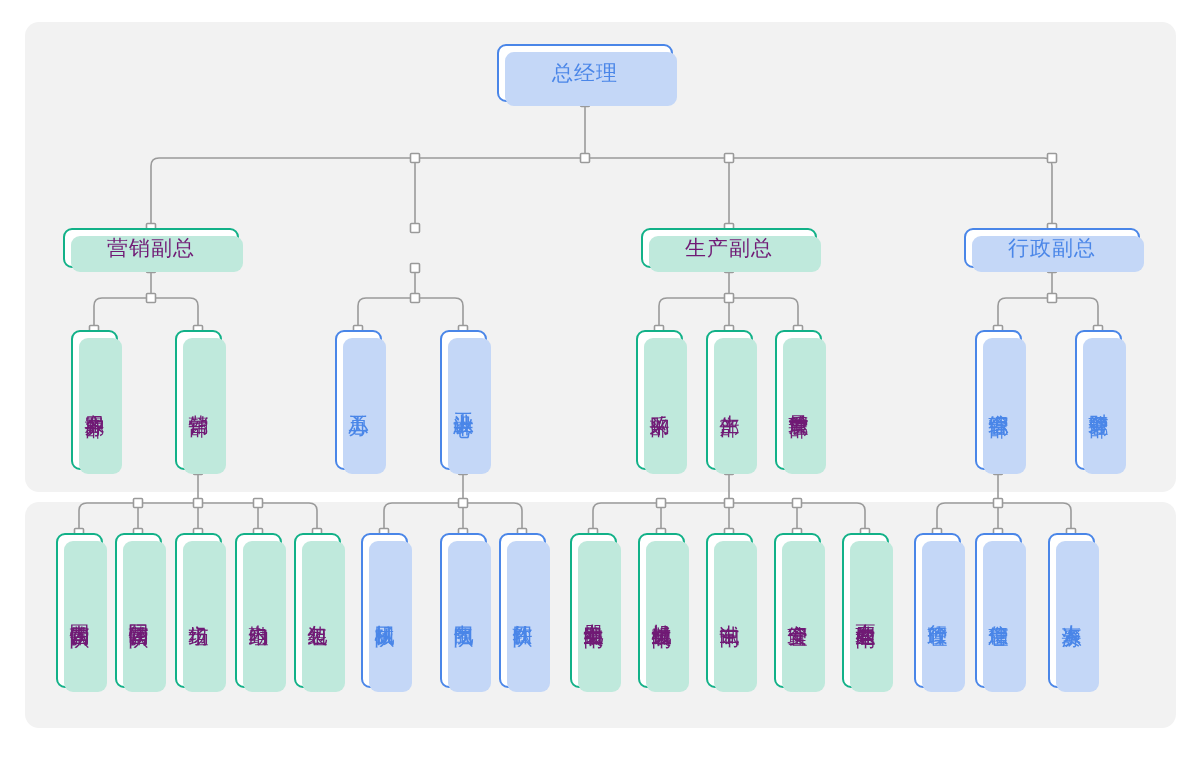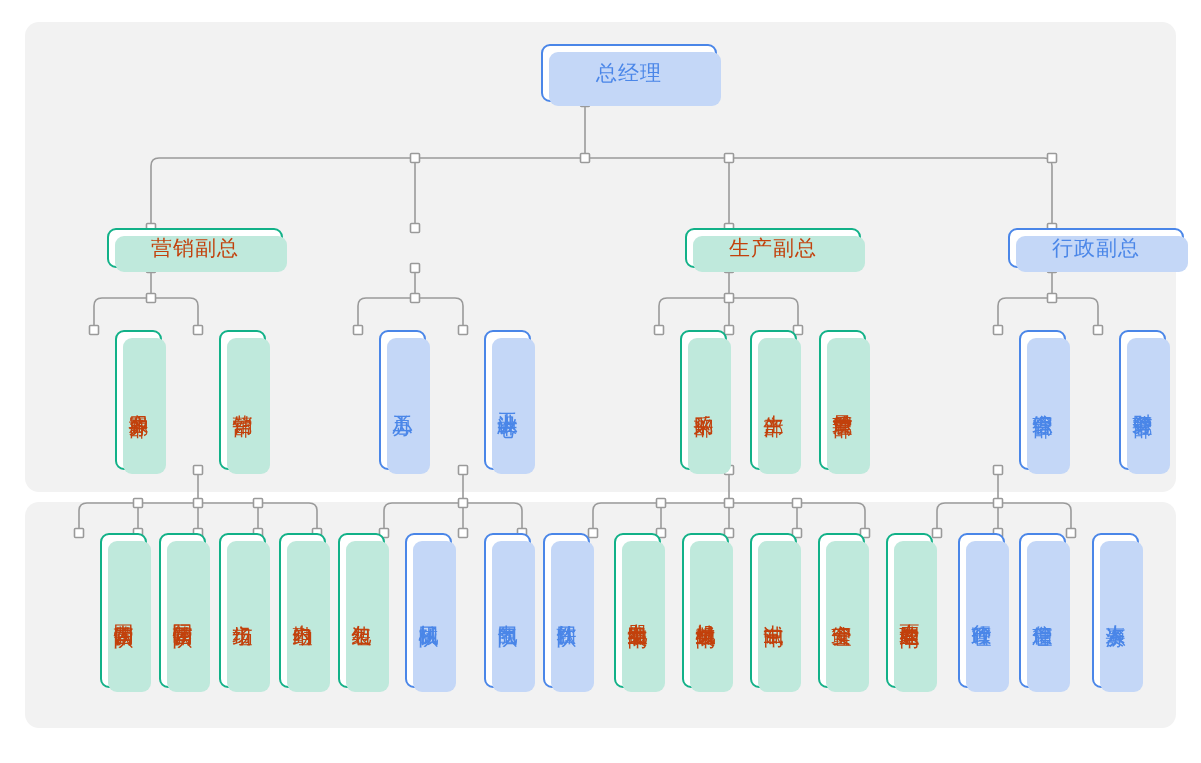--- a/index.html
+++ b/index.html
@@ -31,31 +31,30 @@
     position:absolute;
     box-sizing:border-box;
     background:#ffffff;
     border:2px solid #4a86e8;
     border-radius:9px;
     display:flex;
     align-items:center;
     justify-content:center;
     color:#4a86e8;
     z-index:3;
-    margin-left:44px;
   }
   .node .shadow{
     position:absolute;
     left:6px;top:6px;
     width:100%;height:100%;
     border-radius:9px;
     background:#c4d7f7;
     z-index:-1;
   }
-  .node.green{border-color:#12b188;color:#c2410c;}
+  .node.green{border-color:#12b188;color:#701a75;}
   .node.green .shadow{background:#bfe9dc;}
 
   .node .label{
     position:relative;
     z-index:1;
     line-height:1.16;
     text-align:center;
     white-space:pre;
   }
   

